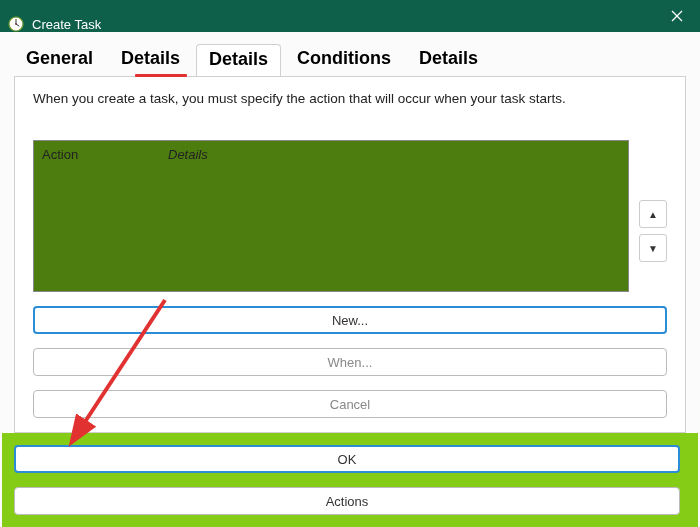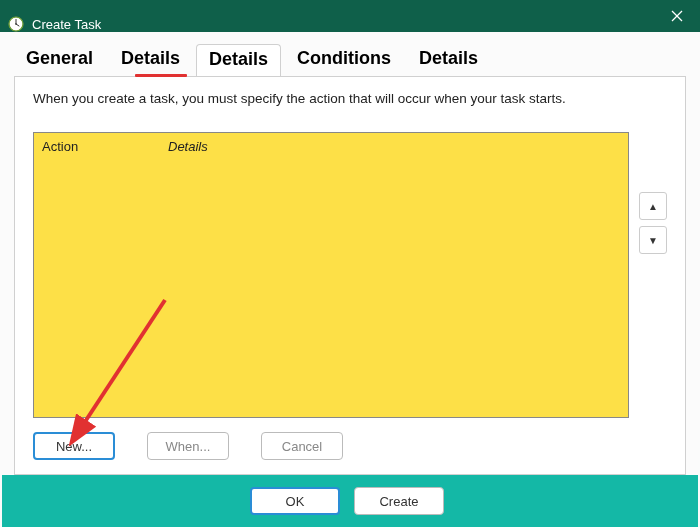--- a/index.html
+++ b/index.html
@@ -80,32 +80,32 @@
       margin: 0 12px 0 12px;
       flex: 1;
       padding: 14px 18px;
       display: flex;
       flex-direction: column;
       position: relative;
     }
     .desc {
       font-size: 13.5px;
       color: #222;
-      margin-bottom: 26px;
+      margin-bottom: 34px;
     }
     .middle-row {
       display: flex;
       align-items: stretch;
       gap: 10px;
       flex: 1;
       min-height: 0;
     }
     .list-area {
       border: 1px solid #888;
-      background: #fde047;
+      background: #4d7c0f;
       flex: 1;
       display: flex;
       flex-direction: column;
     }
     .list-header {
       display: flex;
       font-size: 13px;
       color: #222;
       padding: 6px 0;
     }
@@ -136,22 +136,23 @@
       background: #ffffff;
       display: flex;
       align-items: center;
       justify-content: center;
       cursor: pointer;
       font-size: 10px;
       color: #333;
     }
     .action-buttons {
       display: flex;
-      gap: 32px;
+      gap: 14px;
       margin-top: 14px;
+      flex-direction: column;
     }
     .btn {
       min-width: 82px;
       height: 28px;
       border: 1px solid #bbb;
       border-radius: 4px;
       background: #ffffff;
       font-size: 13px;
       color: #333;
       cursor: pointer;
@@ -163,23 +164,24 @@
     .btn.primary-outline {
       border: 2px solid #2a8dd6;
       background: #ffffff;
     }
     .btn.disabled {
       color: #888;
     }
     .dialog-buttons {
       display: flex;
       gap: 14px;
-      justify-content: center;
+      justify-content: space-between;
       padding: 12px 18px 12px 12px;
-      background: #14b8a6;
+      background: #84cc16;
+      flex-direction: column;
     }
     .dialog-buttons .btn {
       min-width: 90px;
     }
     .annotation-arrow {
       position: absolute;
       pointer-events: none;
       z-index: 10;
     }
   </style>
@@ -240,21 +242,21 @@
       <div class="btn primary-outline">New...</div>
       <div class="btn disabled">When...</div>
       <div class="btn disabled">Cancel</div>
     </div>
 
     <div class="tab-underline" style="left:120px; top:-3px; width:52px;"></div>
   </div>
 
   <div class="dialog-buttons">
     <div class="btn primary-outline">OK</div>
-    <div class="btn">Create</div>
+    <div class="btn">Actions</div>
   </div>
 </div>
 
 <svg class="annotation-arrow" style="left:55px; top:290px; width:130px; height:170px;">
   <defs>
     <marker id="arrowhead" markerWidth="8" markerHeight="8" refX="6" refY="3" orient="auto">
       <polygon points="0 0, 8 3, 0 6" fill="#e13131"></polygon>
     </marker>
   </defs>
   <line x1="110" y1="10" x2="18" y2="150" stroke="#e13131" stroke-width="4" marker-end="url(#arrowhead)"></line>

